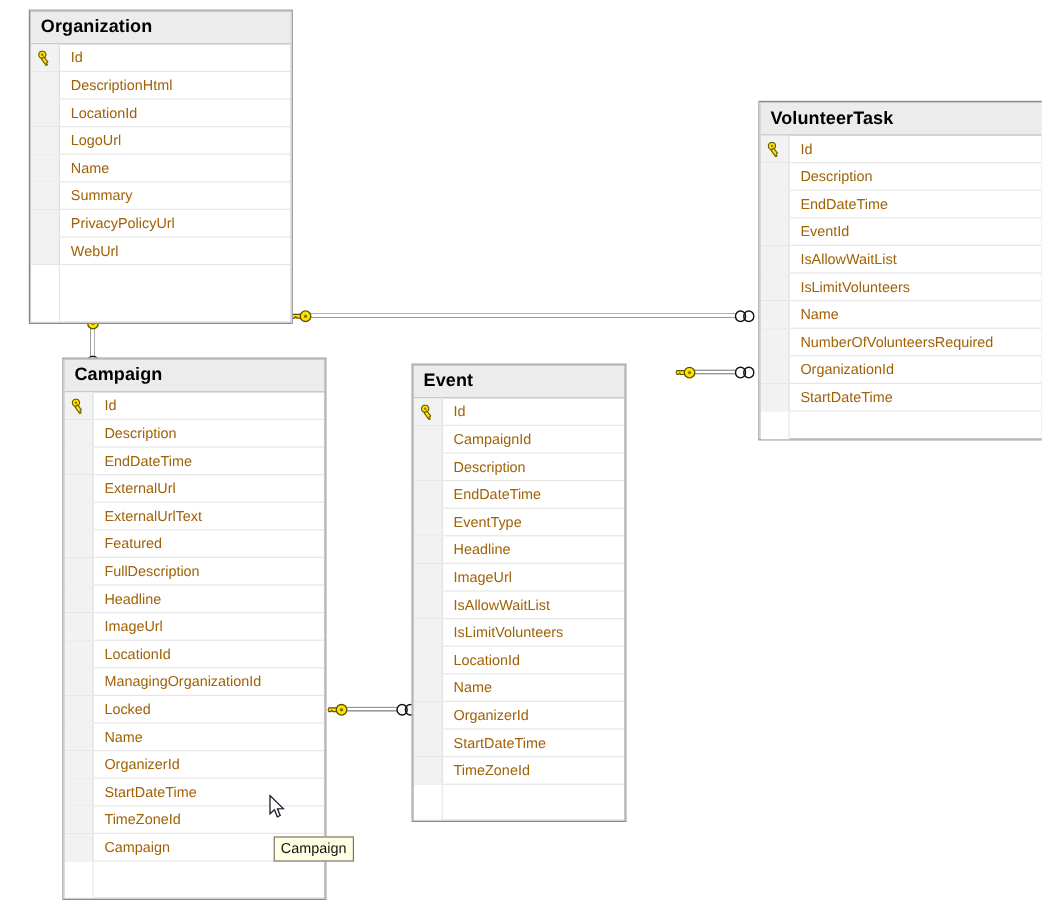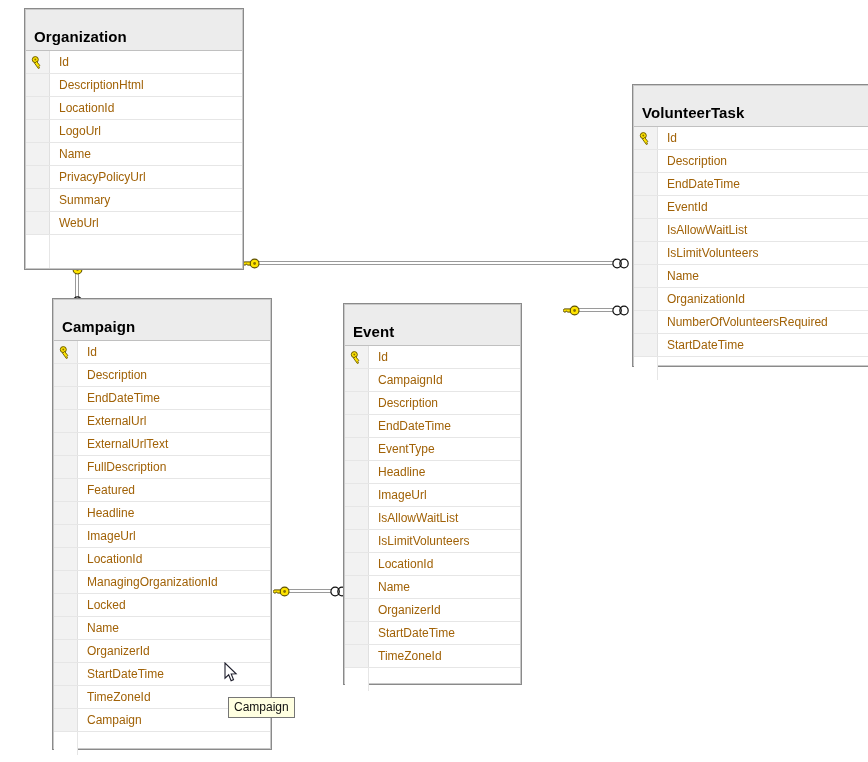--- a/index.html
+++ b/index.html
@@ -33,21 +33,21 @@
     height: 100%;
     display: flex;
     flex-direction: column;
   }
   .entity-header {
     background: #ececec;
     border-bottom: 1px solid #c0c0c0;
     font-weight: bold;
     font-size: 15px;
     color: #000000;
-    padding: 17px 0 4px 8px;
+    padding: 3px 0 4px 8px;
     line-height: 19px;
     letter-spacing: 0.1px;
     box-sizing: border-box;
     flex: 0 0 auto;
   }
   .entity-body {
     flex: 1 1 auto;
     display: flex;
     flex-direction: column;
   }
@@ -236,25 +236,25 @@
           <div class="attr-row">
             <div class="attr-gutter"></div>
             <div class="attr-name">LogoUrl</div>
           </div>
           <div class="attr-row">
             <div class="attr-gutter"></div>
             <div class="attr-name">Name</div>
           </div>
           <div class="attr-row">
             <div class="attr-gutter"></div>
+            <div class="attr-name">Summary</div>
+          </div>
+          <div class="attr-row">
+            <div class="attr-gutter"></div>
             <div class="attr-name">PrivacyPolicyUrl</div>
-          </div>
-          <div class="attr-row">
-            <div class="attr-gutter"></div>
-            <div class="attr-name">Summary</div>
           </div>
           <div class="attr-row">
             <div class="attr-gutter"></div>
             <div class="attr-name">WebUrl</div>
           </div>
           <div class="attr-row filler">
             <div class="attr-gutter"></div>
             <div class="attr-name"></div>
           </div>
         </div>
@@ -293,25 +293,25 @@
           <div class="attr-row">
             <div class="attr-gutter"></div>
             <div class="attr-name">IsLimitVolunteers</div>
           </div>
           <div class="attr-row">
             <div class="attr-gutter"></div>
             <div class="attr-name">Name</div>
           </div>
           <div class="attr-row">
             <div class="attr-gutter"></div>
+            <div class="attr-name">NumberOfVolunteersRequired</div>
+          </div>
+          <div class="attr-row">
+            <div class="attr-gutter"></div>
             <div class="attr-name">OrganizationId</div>
-          </div>
-          <div class="attr-row">
-            <div class="attr-gutter"></div>
-            <div class="attr-name">NumberOfVolunteersRequired</div>
           </div>
           <div class="attr-row">
             <div class="attr-gutter"></div>
             <div class="attr-name">StartDateTime</div>
           </div>
           <div class="attr-row filler">
             <div class="attr-gutter"></div>
             <div class="attr-name"></div>
           </div>
         </div>
@@ -342,25 +342,25 @@
           <div class="attr-row">
             <div class="attr-gutter"></div>
             <div class="attr-name">ExternalUrl</div>
           </div>
           <div class="attr-row">
             <div class="attr-gutter"></div>
             <div class="attr-name">ExternalUrlText</div>
           </div>
           <div class="attr-row">
             <div class="attr-gutter"></div>
+            <div class="attr-name">Featured</div>
+          </div>
+          <div class="attr-row">
+            <div class="attr-gutter"></div>
             <div class="attr-name">FullDescription</div>
-          </div>
-          <div class="attr-row">
-            <div class="attr-gutter"></div>
-            <div class="attr-name">Featured</div>
           </div>
           <div class="attr-row">
             <div class="attr-gutter"></div>
             <div class="attr-name">Headline</div>
           </div>
           <div class="attr-row">
             <div class="attr-gutter"></div>
             <div class="attr-name">ImageUrl</div>
           </div>
           <div class="attr-row">

